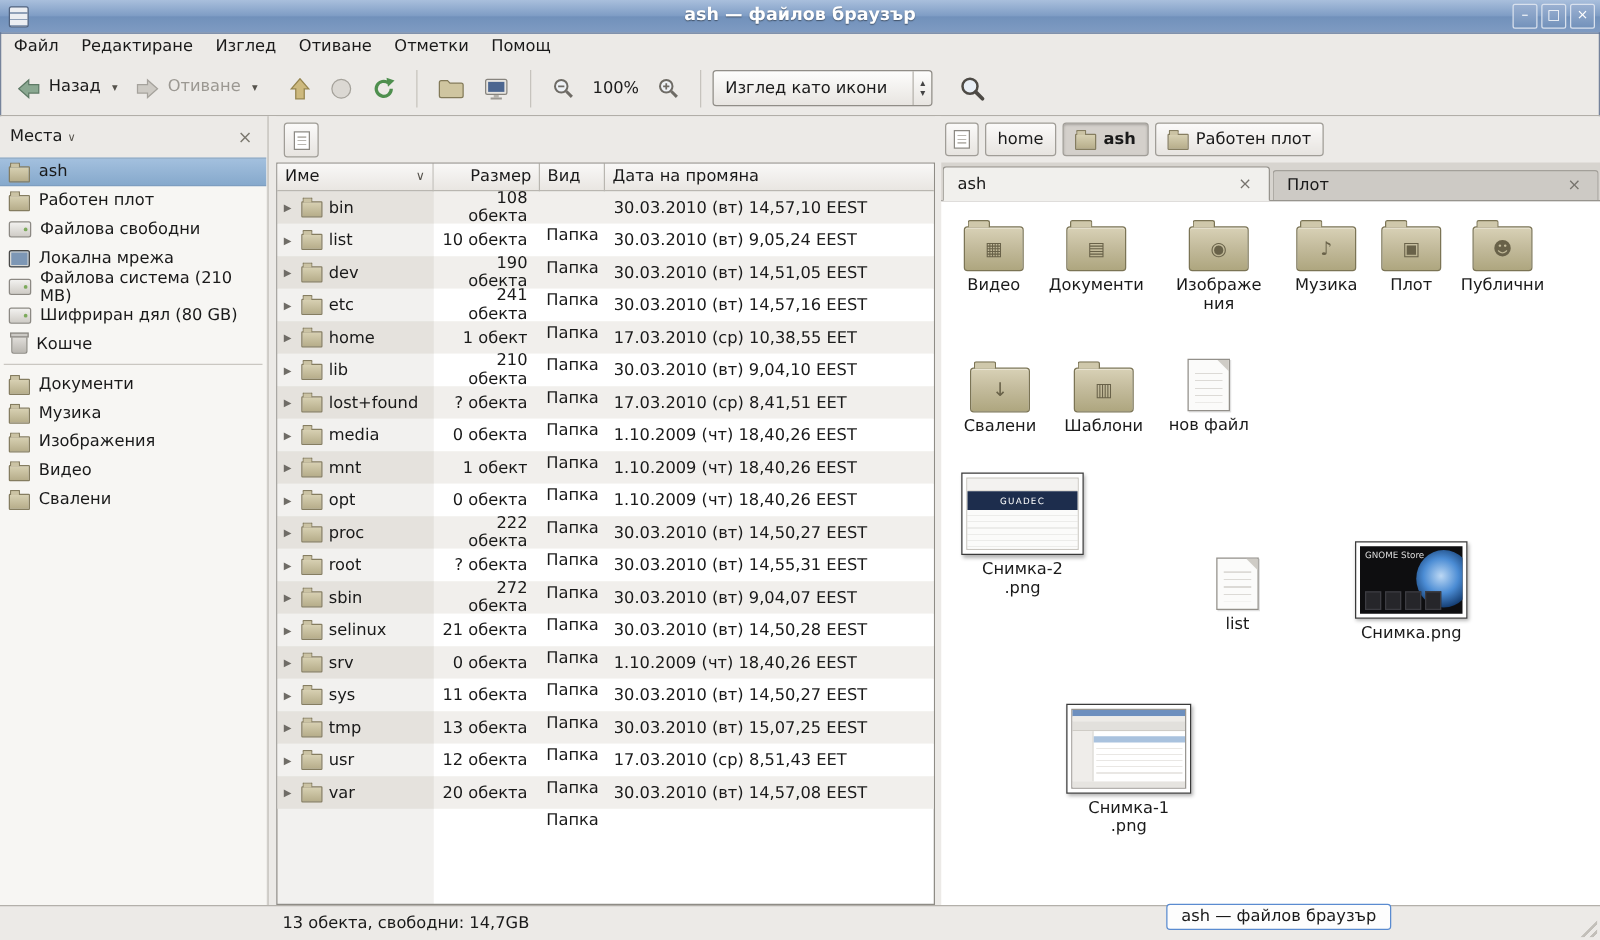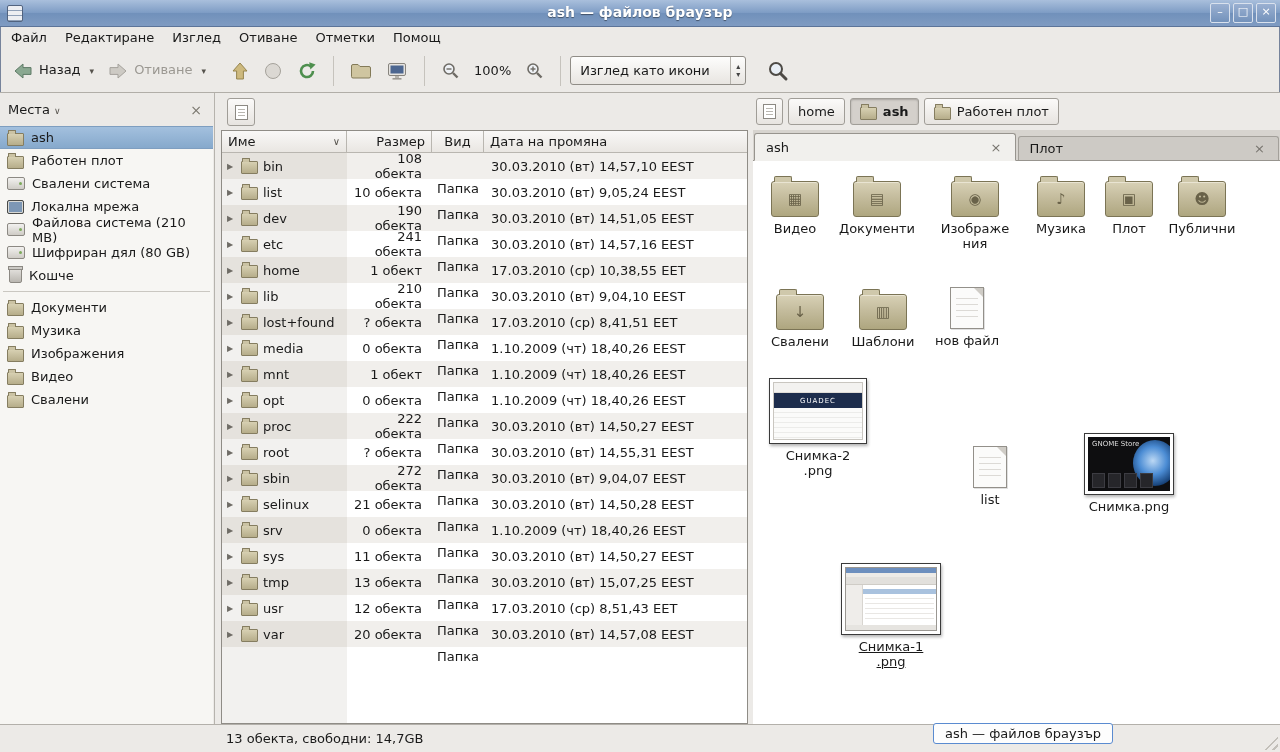--- a/index.html
+++ b/index.html
@@ -65,21 +65,21 @@
     background:repeating-linear-gradient(180deg,#b9b6b0 0 1px,transparent 1px 3px);}
   
   .pane-list{position:absolute;left:221px;top:0;bottom:0;width:527px;}
   .pl-top{height:37px;position:relative;}
   .sq-btn{position:absolute;left:6px;top:5px;width:26px;height:26px;border:1px solid #a09d97;border-radius:3px;
     background:linear-gradient(#fbfaf9,#e7e4e0);display:flex;align-items:center;justify-content:center;}
   .listbox{position:absolute;top:37px;left:0;right:0;bottom:0;background:#fff;border:1px solid #8f8c86;box-sizing:border-box;}
   .lheader{display:flex;height:22px;}
   .hcell{box-sizing:border-box;border-right:1px solid #b9b6b0;border-bottom:1px solid #b9b6b0;
     background:linear-gradient(#f9f8f7,#e9e6e2);display:flex;align-items:center;padding:0 6px;}
-  .h-name{width:125px;}.h-size{width:85px;justify-content:flex-end;}.h-type{width:52px;justify-content:center;}.h-date{flex:1;border-right:none;}
+  .h-name{width:125px;}.h-size{width:85px;justify-content:flex-end;}.h-type{width:52px;}.h-date{flex:1;border-right:none;}
   .sortind{margin-left:auto;font-size:10px;color:#55524c;}
   .lrow{display:flex;height:26px;align-items:center;}
   .lrow:nth-child(odd){background:#f1efec;}
   .lrow:nth-child(even){background:#ffffff;}
   .c-name{width:125px;height:100%;display:flex;align-items:center;gap:5px;padding-left:5px;
     box-sizing:border-box;background:rgba(110,100,80,.09);}
   .c-size{width:85px;text-align:right;padding-right:10px;box-sizing:border-box;}
   .c-type{width:52px;padding-left:5px;box-sizing:border-box;margin-top:44px;}
   .c-date{flex:1;padding-left:7px;}
   .exp{font-size:8px;color:#6f6c66;width:9px;flex:none;}
@@ -260,21 +260,21 @@
         <div class="sitem selected">
             <span class="mfolder"></span>
             <span>ash</span>
           </div>
         <div class="sitem">
             <span class="mfolder"></span>
             <span>Работен плот</span>
           </div>
         <div class="sitem">
             <span class="mdrive"></span>
-            <span>Свалени система</span>
+            <span>Файлова свободни</span>
           </div>
         <div class="sitem">
             <span class="mmonitor"></span>
             <span>Локална мрежа</span>
           </div>
         <div class="sitem">
             <span class="mdrive"></span>
             <span>Файлова система (210 MB)</span>
           </div>
         <div class="sitem">
@@ -639,21 +639,21 @@
                   <i></i>
                   <i></i>
                   <i></i>
                   <i></i>
                 </span>
             </div>
           </div>
           <div class="ilabel" style="width:92px;">Снимка.png</div>
         </div>
 
-        <div class="ivitem wide" style="left:86px;top:403px;text-decoration:underline;">
+        <div class="ivitem wide" style="left:98px;top:403px;">
           <div class="thumb">
             <div class="t1c">
               <div class="t1title"></div>
                 <div class="t1menu"></div>
                 <div class="t1tool"></div>
               <div class="t1main">
                   <div class="t1side"></div>
                   <div class="t1list">
                     <div class="t1sel"></div>
                   </div>

